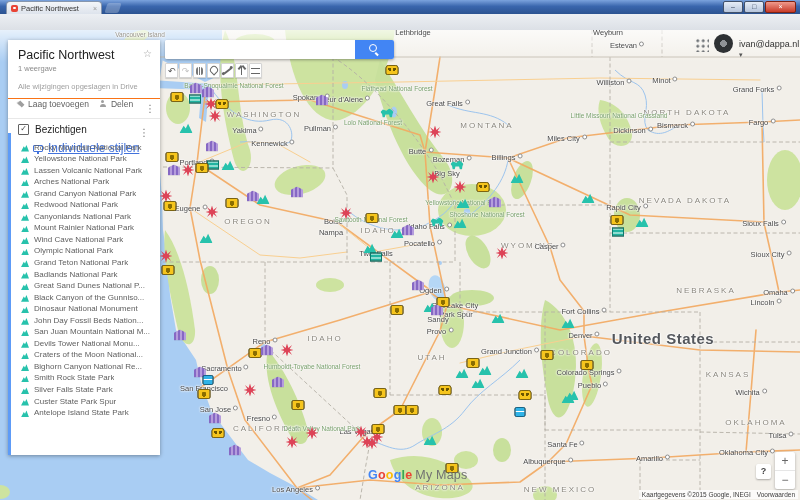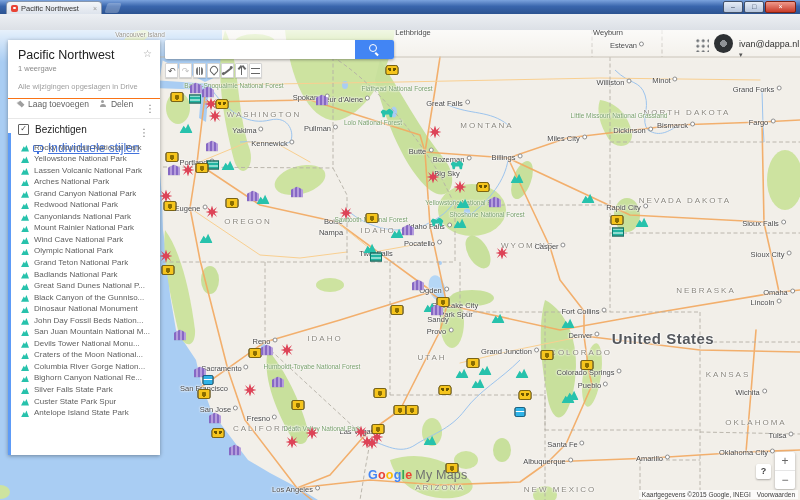--- a/index.html
+++ b/index.html
@@ -569,25 +569,25 @@
         <div class="park-row">
           <span class="tree-ic"></span>
           <span class="park-label">Devils Tower National Monu...</span>
         </div>
         <div class="park-row">
           <span class="tree-ic"></span>
           <span class="park-label">Craters of the Moon National...</span>
         </div>
         <div class="park-row">
           <span class="tree-ic"></span>
-          <span class="park-label">Columbia River Gorge Nation...</span>
-        </div>
-        <div class="park-row">
-          <span class="tree-ic"></span>
           <span class="park-label">Bighorn Canyon National Re...</span>
+        </div>
+        <div class="park-row">
+          <span class="tree-ic"></span>
+          <span class="park-label">Smith Rock State Park</span>
         </div>
         <div class="park-row">
           <span class="tree-ic"></span>
           <span class="park-label">Silver Falls State Park</span>
         </div>
         <div class="park-row">
           <span class="tree-ic"></span>
           <span class="park-label">Custer State Park Spur</span>
         </div>
         <div class="park-row">

